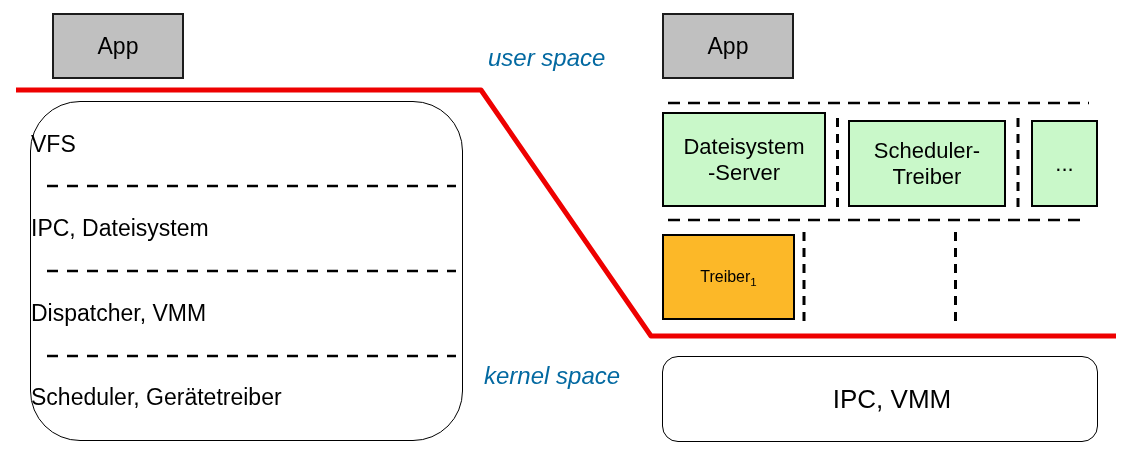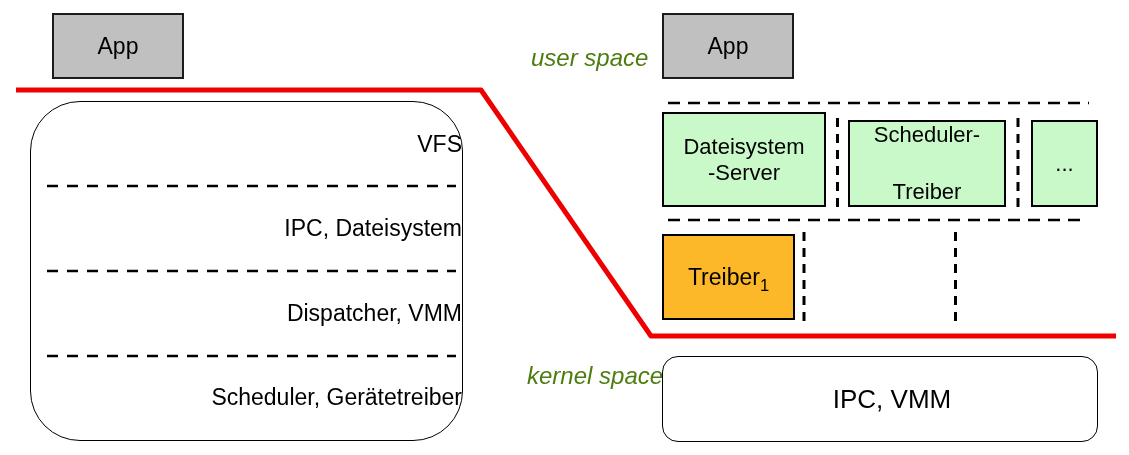--- a/index.html
+++ b/index.html
@@ -13,40 +13,39 @@
     text-align:center;
   }
   .app-box {
     background:#c0c0c0; border:2px solid #1c1c1c; font-size:23px;
   }
   .monolith-box {
     border:1.6px solid #000; border-radius:50px; background:#ffffff;
     flex-direction:column; align-items:stretch;
   }
   .layer {
-    flex:1; display:flex; align-items:center; justify-content:flex-end;
+    flex:1; display:flex; align-items:center; justify-content:flex-start;
     font-size:23px;
   }
   .server-box {
     background:#c9f8c9; border:2px solid #000; font-size:22px;
     line-height:26px; flex-direction:column;
   }
   .driver-box {
-    background:#fcb828; border:2px solid #000; font-size:23px;
+    background:#fcb828; border:2px solid #000; font-size:16px;
   }
   .driver-box sub { font-size:0.72em; line-height:0; }
   .kernel-box {
     border:1.6px solid #000; border-radius:16px; background:#ffffff;
     font-size:26px;
     padding-left:24px;
   }
   .red-label {
-    position:absolute; color:#4d7c0f; font-style:italic; font-size:24px;
+    position:absolute; color:#0369a1; font-style:italic; font-size:24px;
     white-space:nowrap;
-    margin-left:43px;
   }
   .lines-overlay {
     position:absolute; left:0; top:0; width:1129px; height:455px;
     pointer-events:none;
   }
 </style>
 </head>
 <body>
 
 <div class="canvas">
@@ -74,21 +73,21 @@
   <div class="red-label" style="left:484px; top:362px;">kernel space</div>
 
   <div class="box app-box" style="left:662px; top:13px; width:132px; height:66px;">
     <span>App</span>
   </div>
 
   <div class="box server-box" style="left:662px; top:112px; width:164px; height:95px;">
     <span>Dateisystem</span>
     <span>-Server</span>
   </div>
-  <div class="box server-box" style="left:848px; top:120px; width:158px; height:87px;justify-content:space-between;">
+  <div class="box server-box" style="left:848px; top:120px; width:158px; height:87px;">
     <span>Scheduler-</span>
     <span>Treiber</span>
   </div>
   <div class="box server-box" style="left:1031px; top:120px; width:67px; height:87px;">
     <span>...</span>
   </div>
 
   <div class="box driver-box" style="left:662px; top:234px; width:133px; height:86px;">
     <span><span>Treiber</span><sub>1</sub></span>
   </div>

